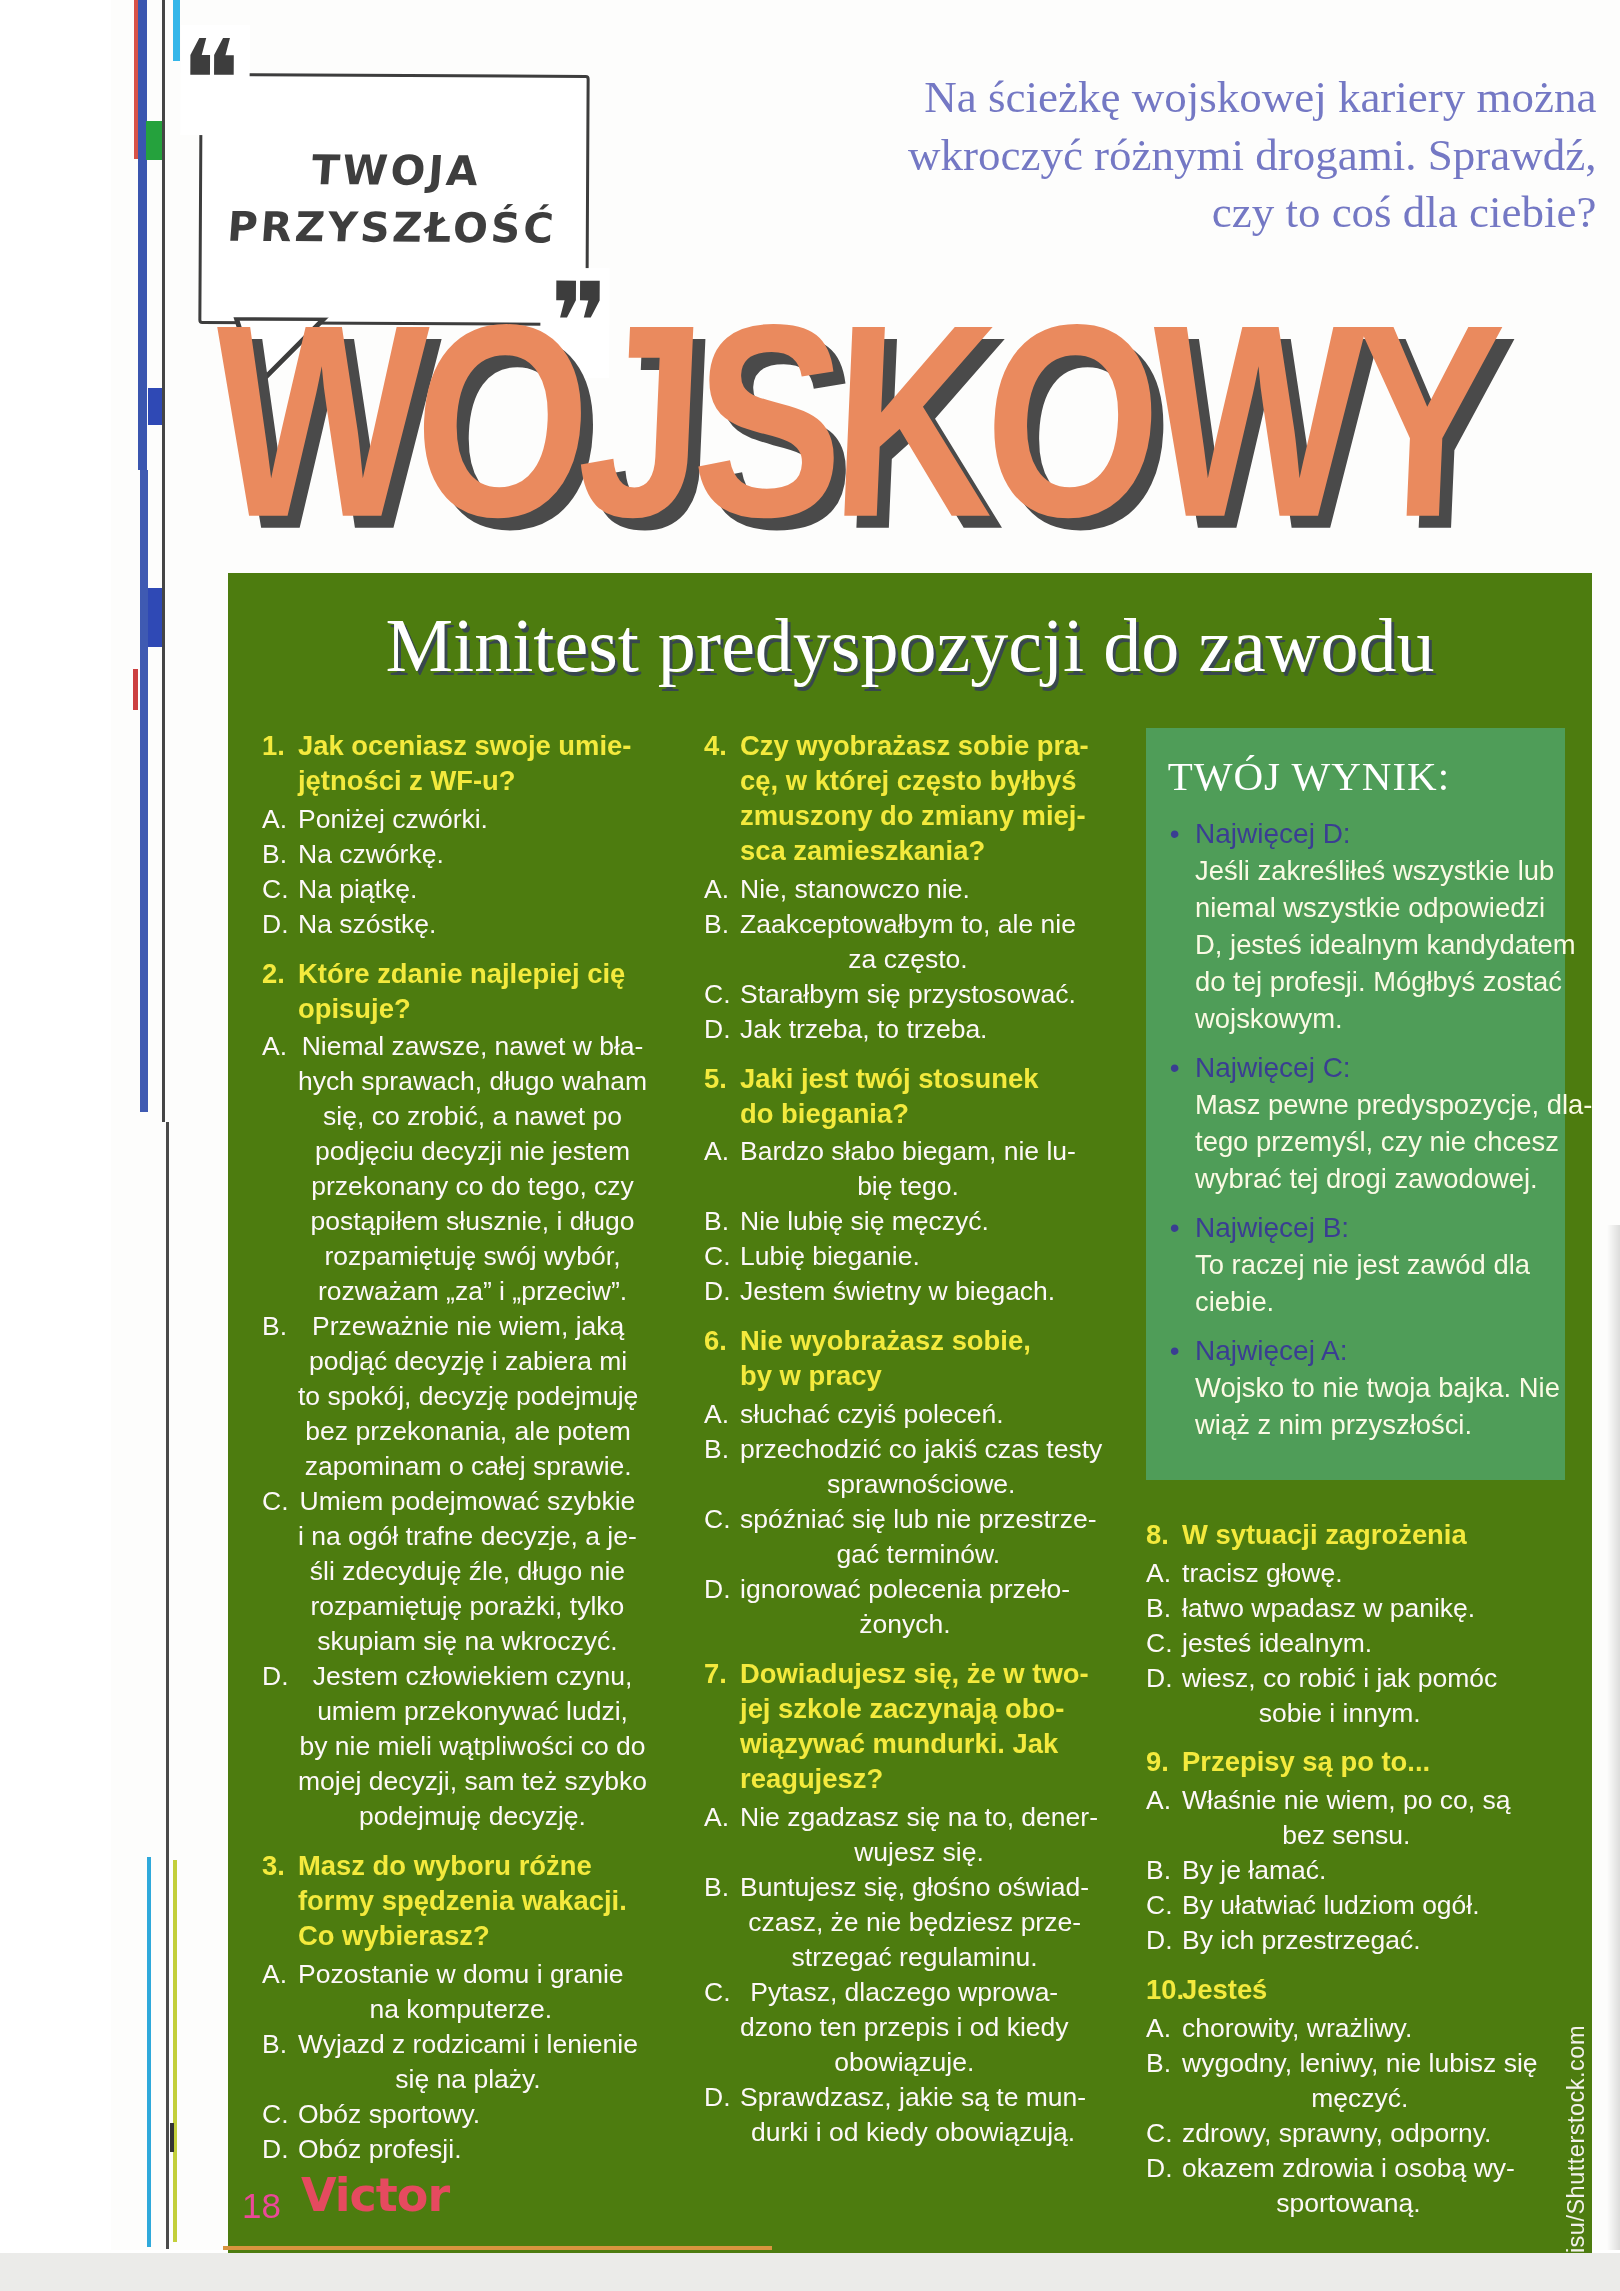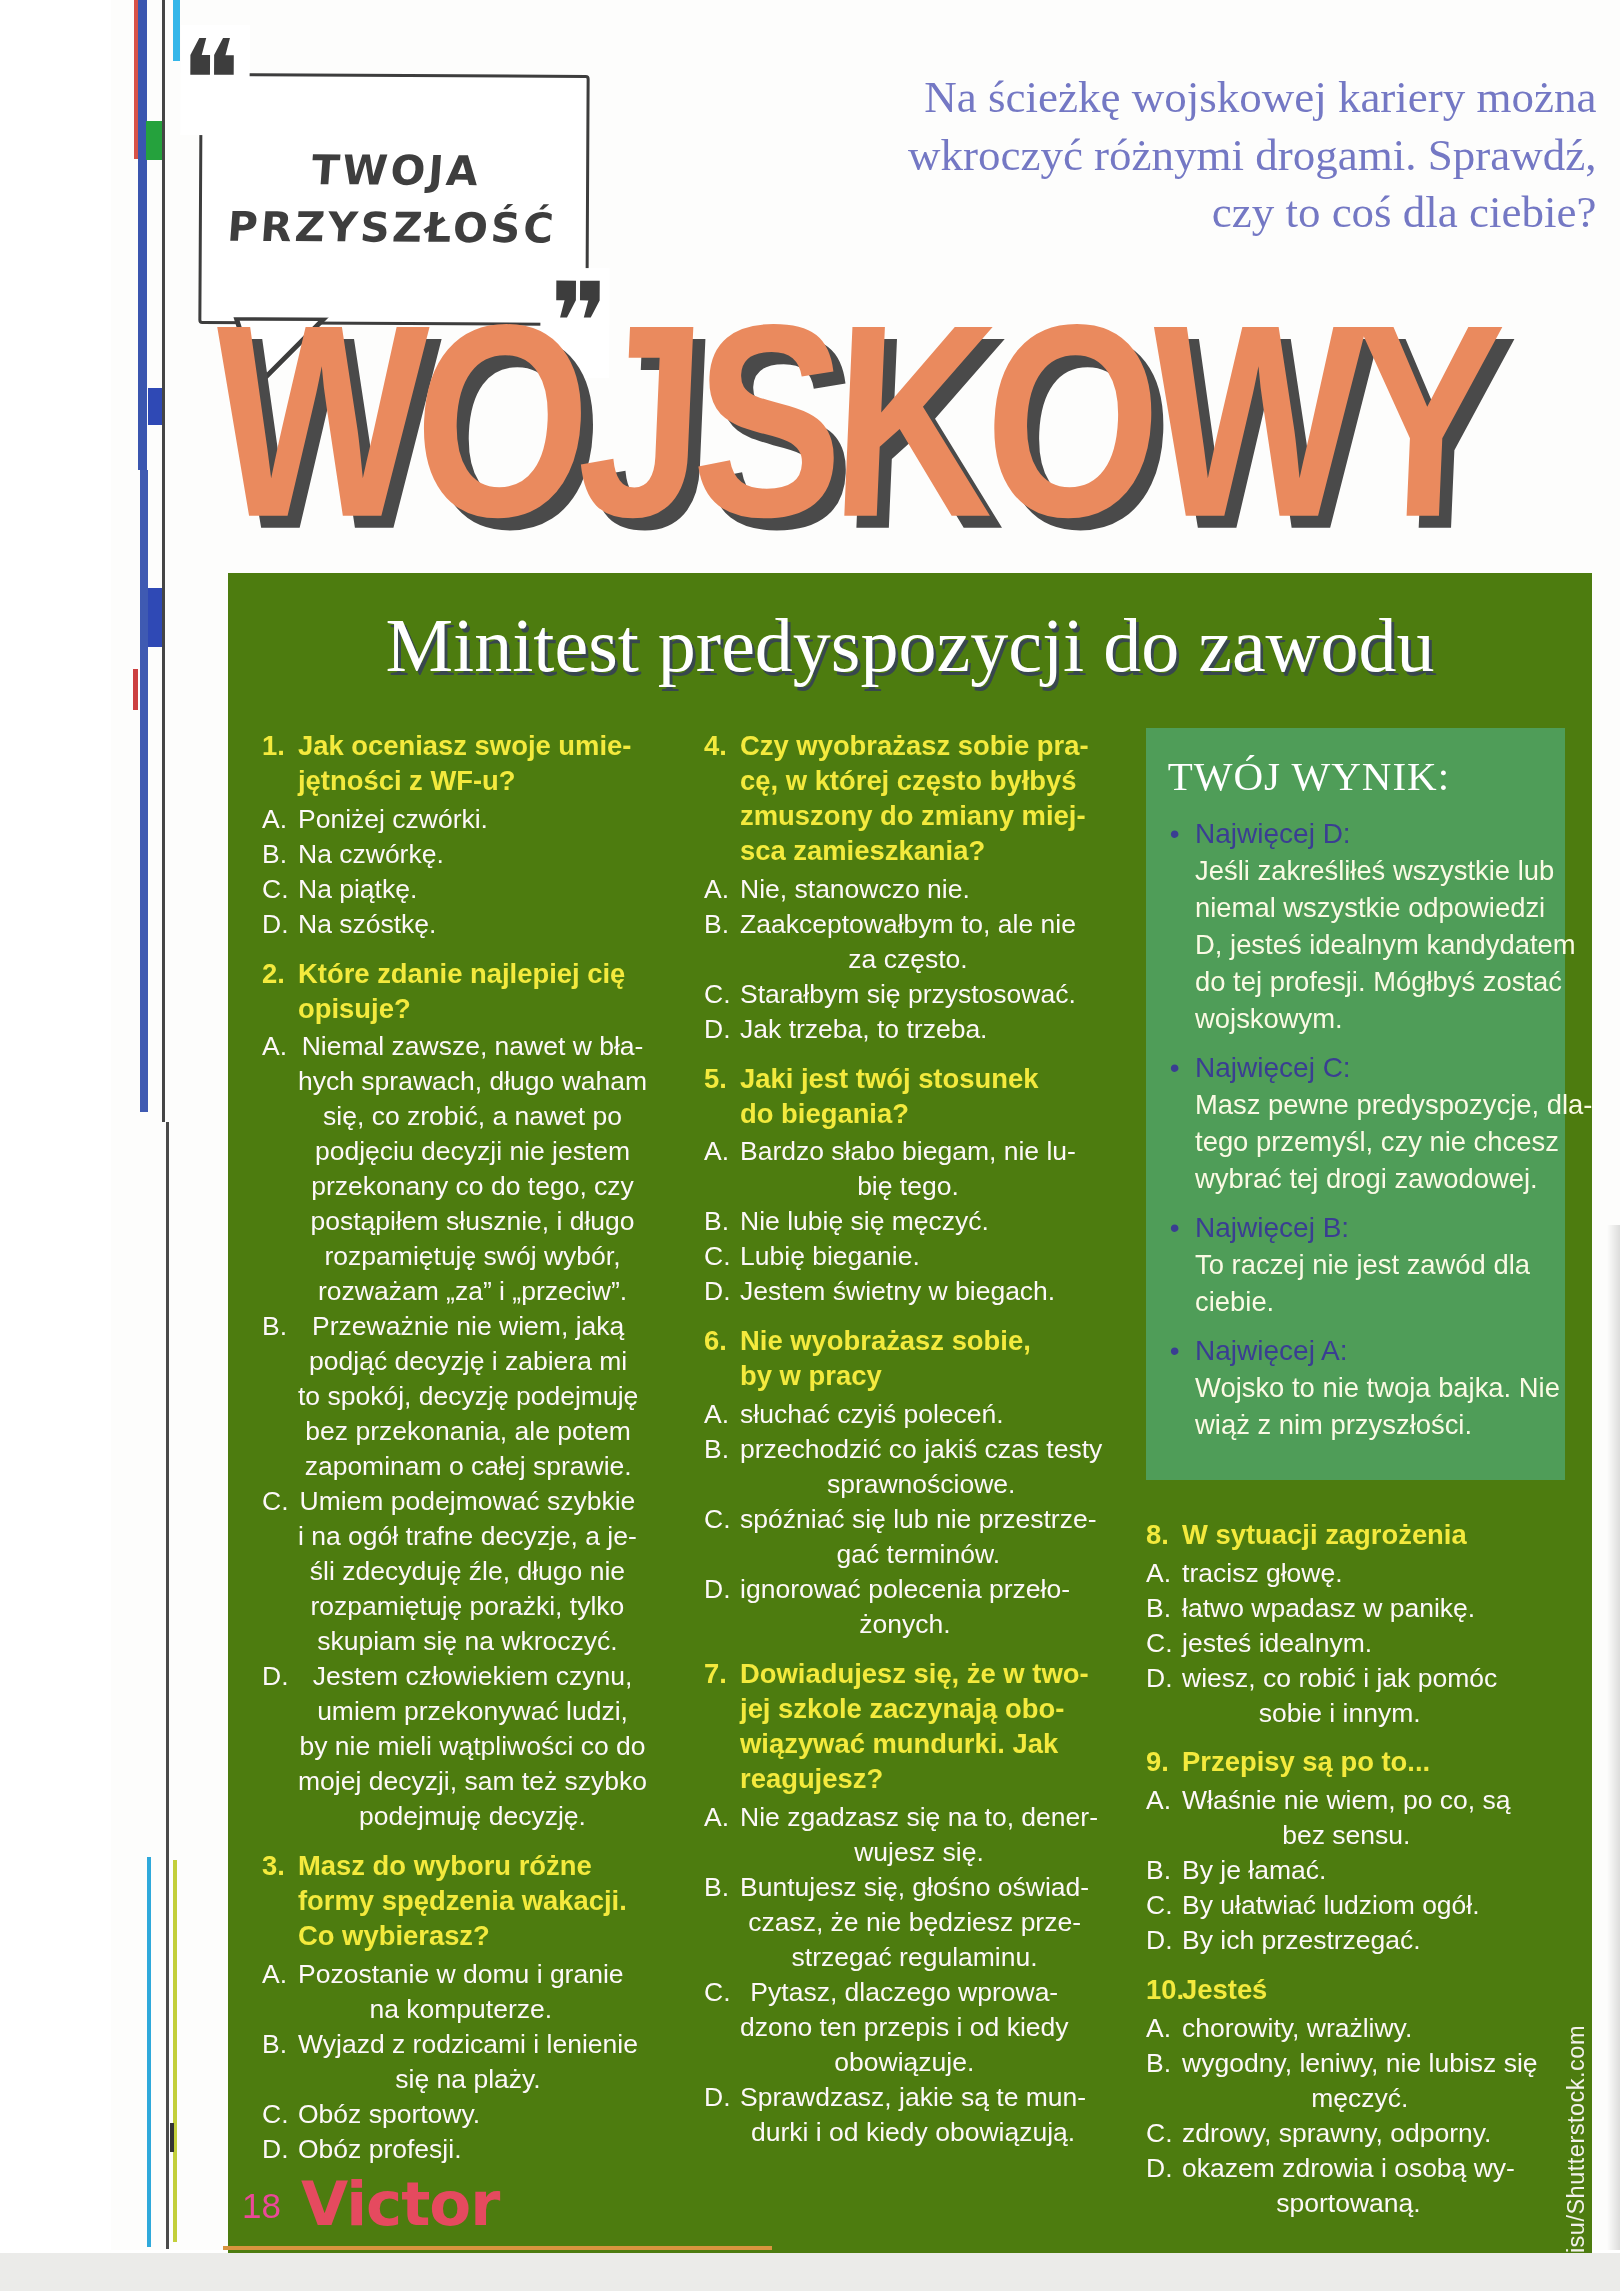--- a/index.html
+++ b/index.html
@@ -56,21 +56,21 @@
   .r-entry{margin-bottom:11.8px;}
   .r-label{color:#3a3e92;font-size:28px;line-height:37px;padding-left:27.4px;position:relative;}
   .r-label::before{content:"•";position:absolute;left:2px;}
   .r-body{color:#fbfae4;font-size:27.4px;line-height:37px;white-space:pre;padding-left:27.4px;}
 
   .credit{position:absolute;right:2px;bottom:7.8px;writing-mode:vertical-rl;
          transform:rotate(180deg);color:#f2f1ea;font-size:23.5px;letter-spacing:0.5px;}
 
   
   .pageno{position:absolute;left:242px;top:2186px;font-size:35px;color:#ec4899;}
-  .victor{position:absolute;left:301px;top:2168px;font-size:61px;font-weight:bold;
+  .victor{position:absolute;left:301px;top:2168px;font-size:46px;font-weight:bold;
          color:#e54a5f;letter-spacing:-1px;font-family:"DejaVu Sans",sans-serif;}
   .bottom-orange{position:absolute;left:223px;top:2246px;width:549px;height:3.9px;background:#d9953f;}
 </style>
 </head>
 <body>
 
 <div class="stage">
   <div class="page"></div>
 
   <div class="edge" style="left:134px;top:0;width:3.9px;height:159px;background:#d85248;"></div>

